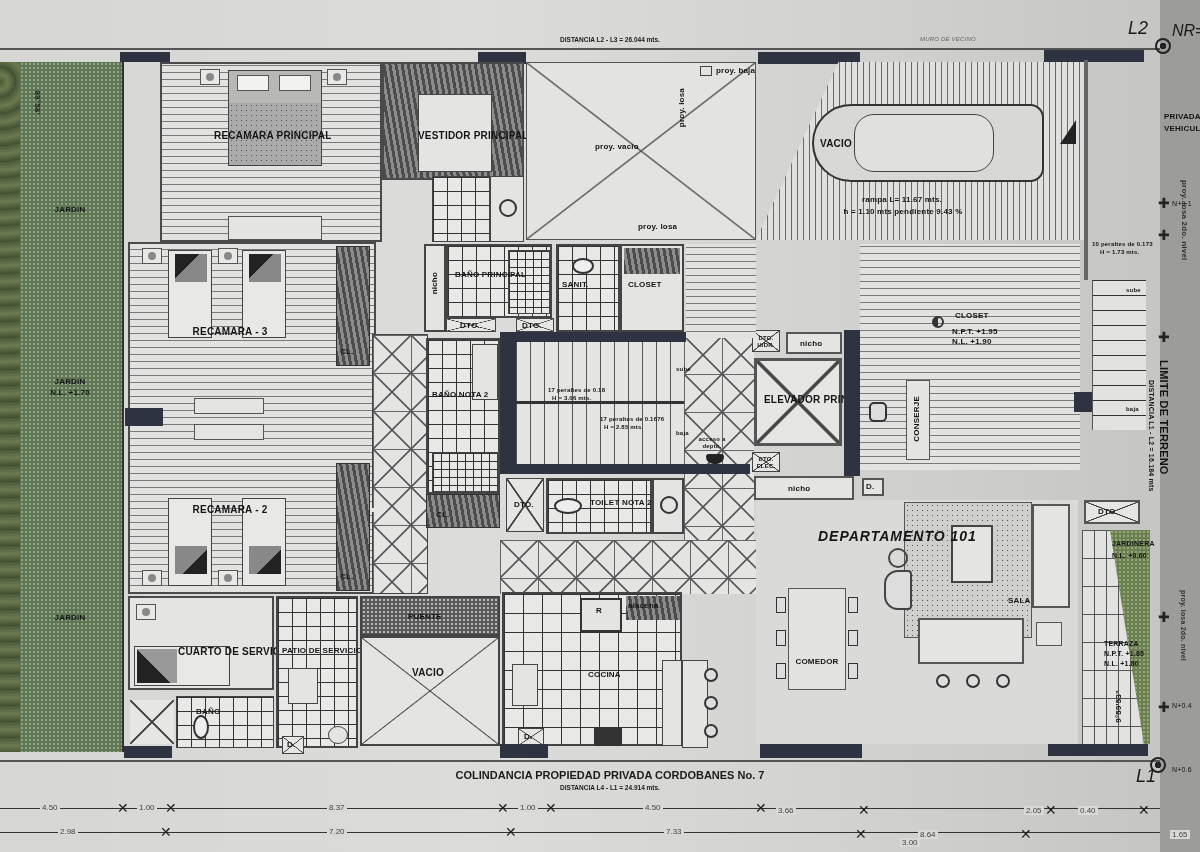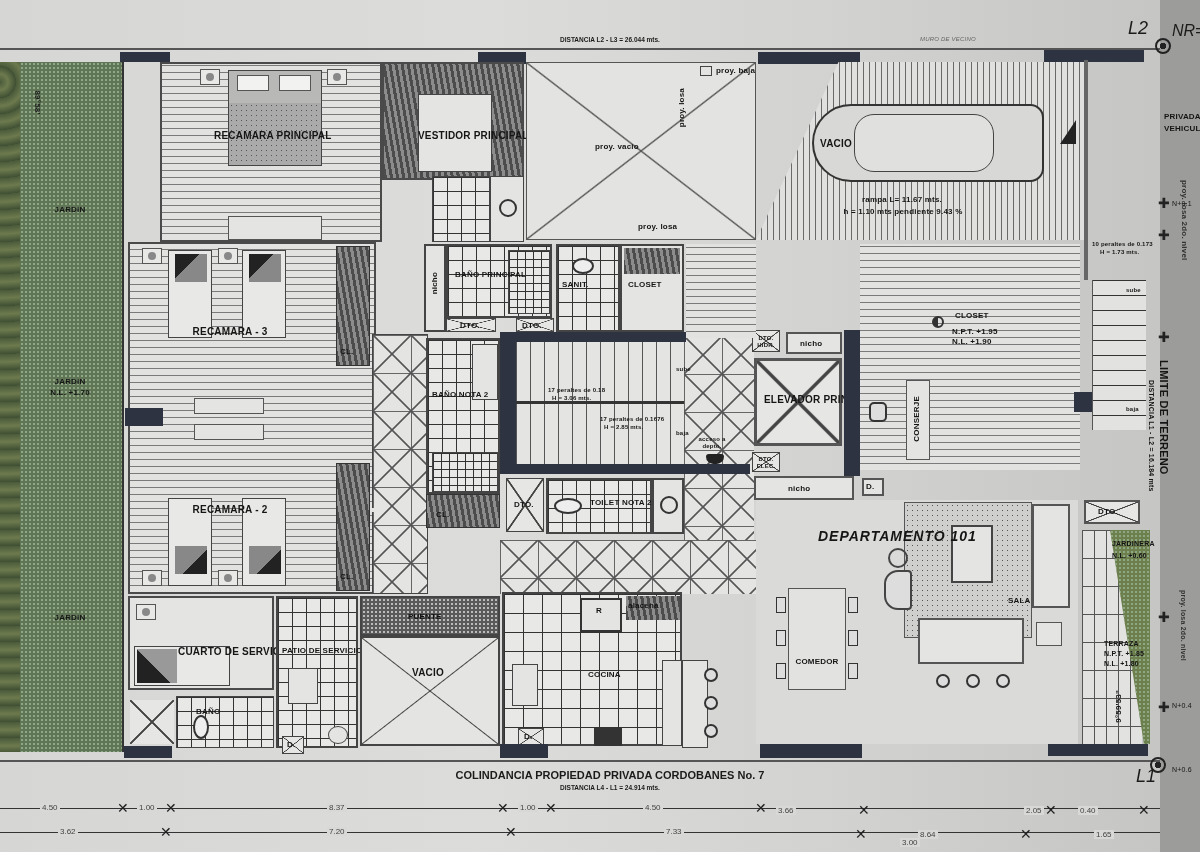--- a/index.html
+++ b/index.html
@@ -330,25 +330,25 @@
   <div class="dimtxt" style="left:40px;top:803px">4.50</div>
   <div class="dimtxt" style="left:137px;top:803px">1.00</div>
   <div class="dimtxt" style="left:327px;top:803px">8.37</div>
   <div class="dimtxt" style="left:518px;top:803px">1.00</div>
   <div class="dimtxt" style="left:643px;top:803px">4.50</div>
   <div class="dimtxt" style="left:776px;top:806px">3.66</div>
   <div class="dimtxt" style="left:900px;top:838px">3.00</div>
   <div class="dimtxt" style="left:1024px;top:806px">2.05</div>
   <div class="dimtxt" style="left:1078px;top:806px">0.40</div>
 
-  <div class="dimtxt" style="left:58px;top:827px">3.62</div>
+  <div class="dimtxt" style="left:58px;top:827px">2.98</div>
   <div class="dimtxt" style="left:327px;top:827px">7.20</div>
   <div class="dimtxt" style="left:664px;top:827px">7.33</div>
   <div class="dimtxt" style="left:918px;top:830px">8.64</div>
-  <div class="dimtxt" style="left:1094px;top:830px">1.65</div>
+  <div class="dimtxt" style="left:1170px;top:830px">1.65</div>
 
   <div class="tick" style="left:117px;top:801px">✕</div>
   <div class="tick" style="left:165px;top:801px">✕</div>
   <div class="tick" style="left:497px;top:801px">✕</div>
   <div class="tick" style="left:545px;top:801px">✕</div>
   <div class="tick" style="left:755px;top:801px">✕</div>
   <div class="tick" style="left:858px;top:803px">✕</div>
   <div class="tick" style="left:1045px;top:803px">✕</div>
   <div class="tick" style="left:1138px;top:803px">✕</div>
   <div class="tick" style="left:160px;top:825px">✕</div>

